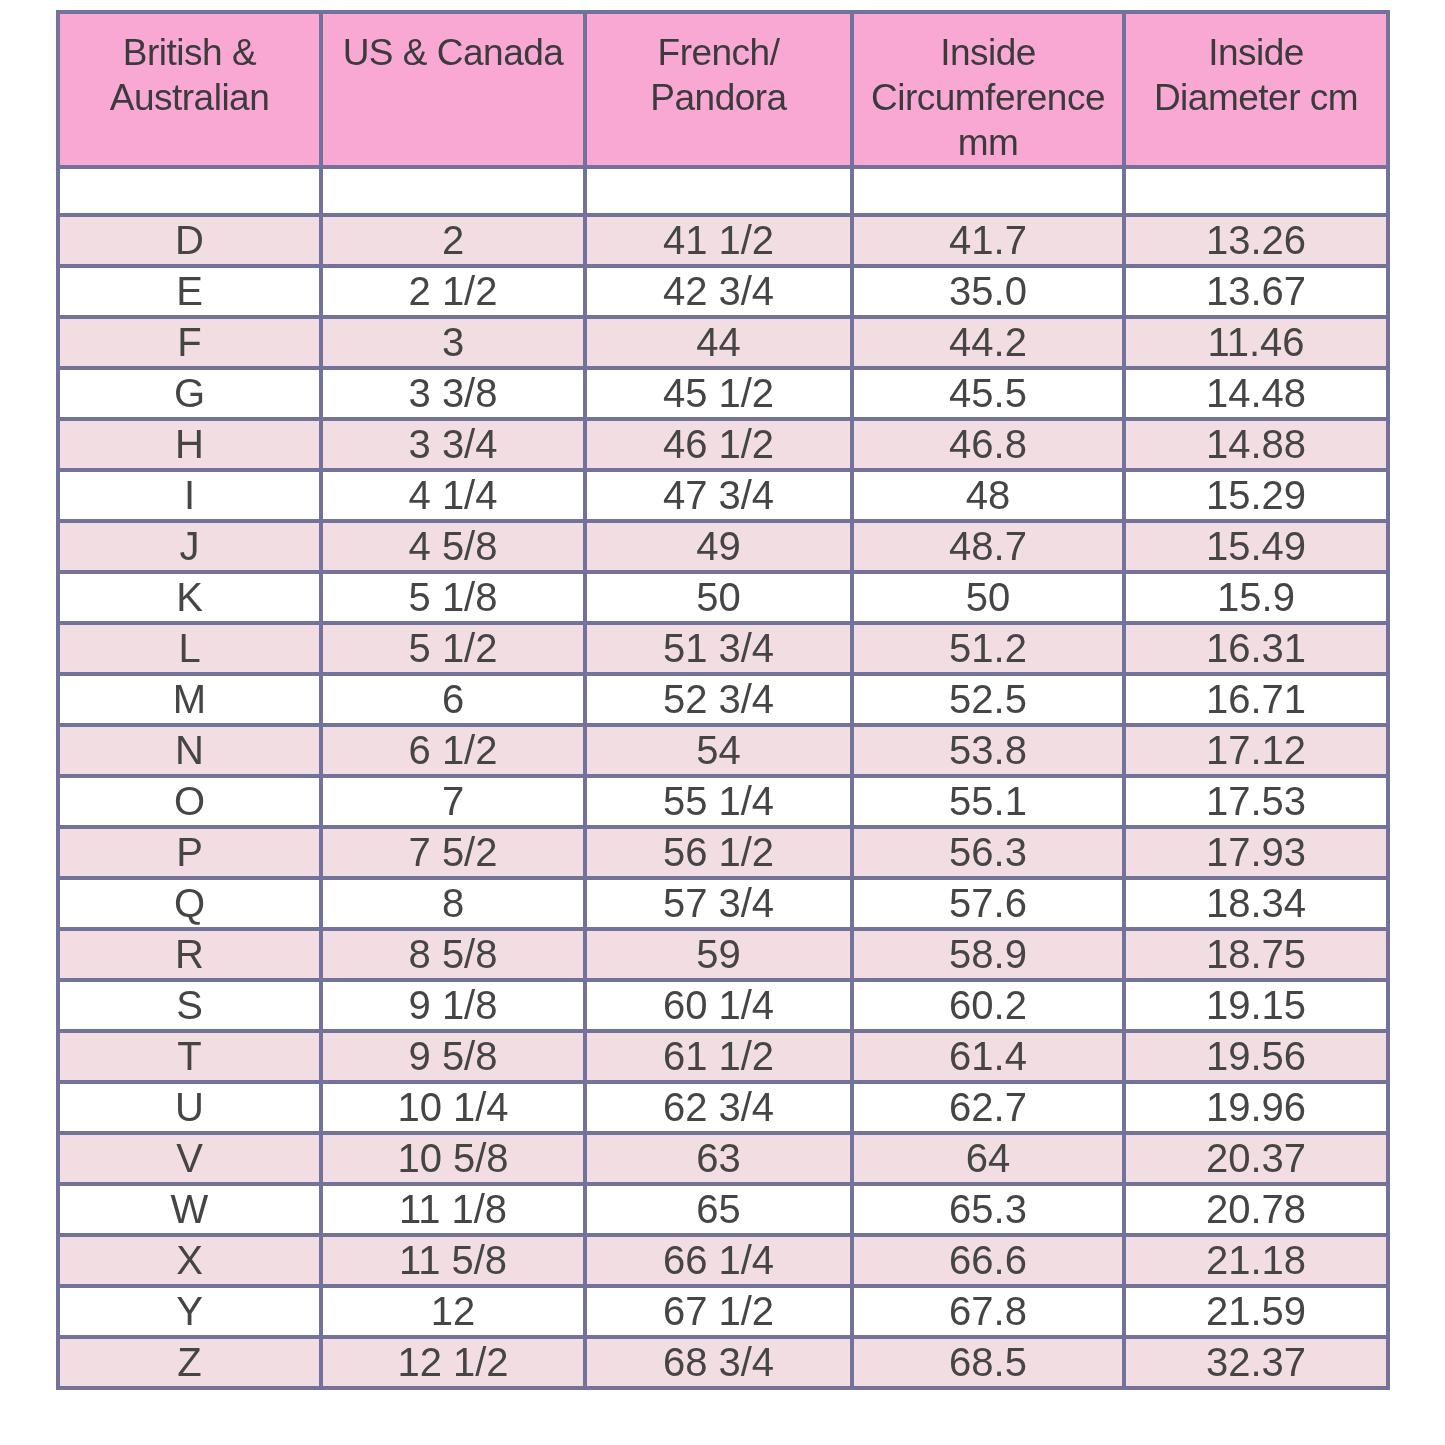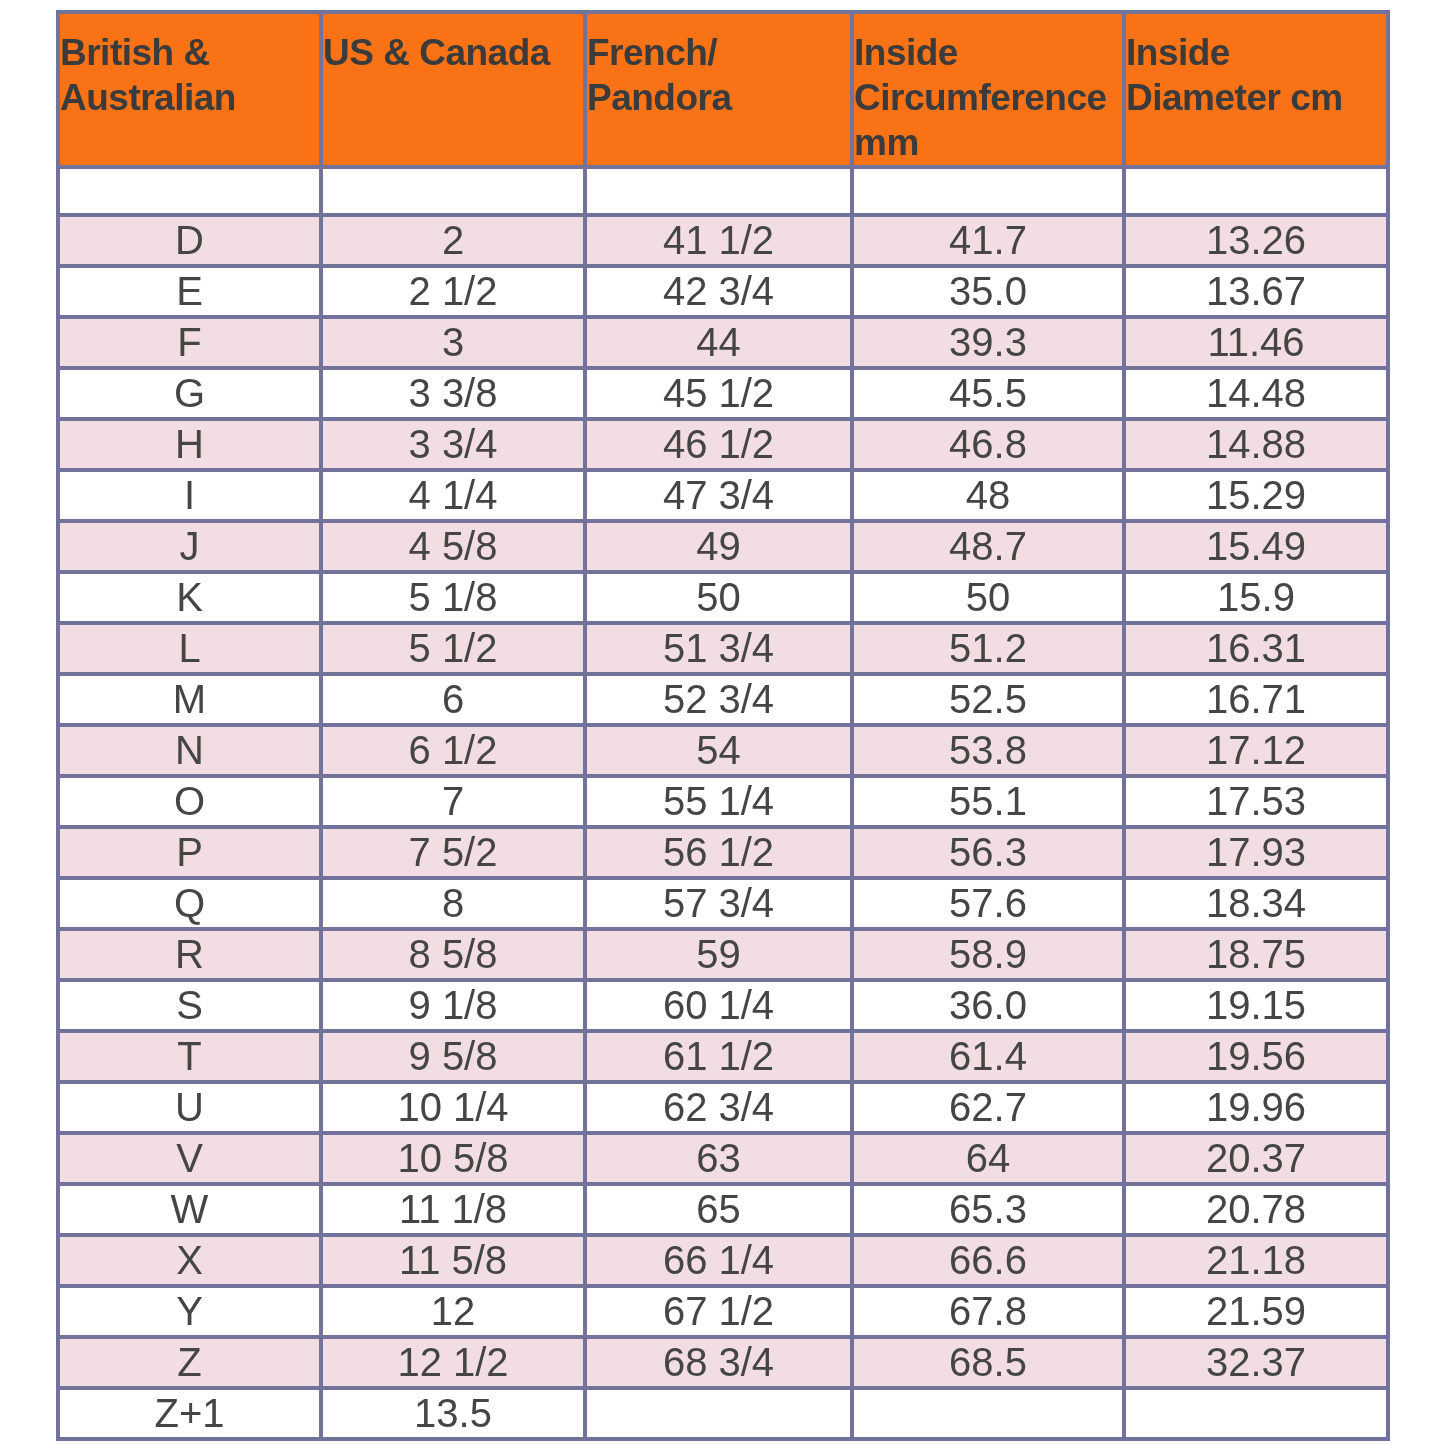--- a/index.html
+++ b/index.html
@@ -19,27 +19,27 @@
     border-collapse: collapse;
     table-layout: fixed;
     width: 1330px;
   }
   table.size-chart th,
   table.size-chart td {
     border: 4px solid #72729a;
     padding: 0;
   }
   table.size-chart th {
-    background: #f97316;
+    background: #f9a8d4;
     height: 122px;
     vertical-align: top;
     padding-top: 16px;
-    text-align: left;
+    text-align: center;
     font-size: 37px;
-    font-weight: bold;
+    font-weight: normal;
     line-height: 1.22;
     color: #3b3b3b;
     white-space: pre;
     letter-spacing: -0.5px;
   }
   table.size-chart td {
     height: 47px;
     text-align: center;
     vertical-align: middle;
     font-size: 40px;
@@ -102,21 +102,21 @@
           <td>E</td>
           <td>2 1/2</td>
           <td>42 3/4</td>
           <td>35.0</td>
           <td>13.67</td>
         </tr>
         <tr class="pink">
           <td>F</td>
           <td>3</td>
           <td>44</td>
-          <td>39.3</td>
+          <td>44.2</td>
           <td>11.46</td>
         </tr>
         <tr>
           <td>G</td>
           <td>3 3/8</td>
           <td>45 1/2</td>
           <td>45.5</td>
           <td>14.48</td>
         </tr>
         <tr class="pink">
@@ -193,21 +193,21 @@
           <td>R</td>
           <td>8 5/8</td>
           <td>59</td>
           <td>58.9</td>
           <td>18.75</td>
         </tr>
         <tr>
           <td>S</td>
           <td>9 1/8</td>
           <td>60 1/4</td>
-          <td>36.0</td>
+          <td>60.2</td>
           <td>19.15</td>
         </tr>
         <tr class="pink">
           <td>T</td>
           <td>9 5/8</td>
           <td>61 1/2</td>
           <td>61.4</td>
           <td>19.56</td>
         </tr>
         <tr>
@@ -245,22 +245,15 @@
           <td>67.8</td>
           <td>21.59</td>
         </tr>
         <tr class="pink">
           <td>Z</td>
           <td>12 1/2</td>
           <td>68 3/4</td>
           <td>68.5</td>
           <td>32.37</td>
         </tr>
-        <tr>
-          <td>Z+1</td>
-          <td>13.5</td>
-          <td></td>
-          <td></td>
-          <td></td>
-        </tr>
       </tbody>
   </table>
 </div>
 
 </body></html>

